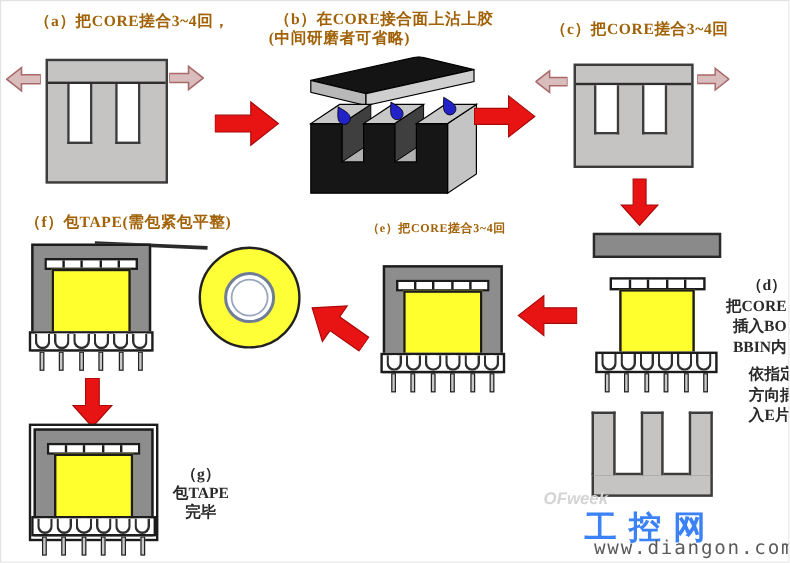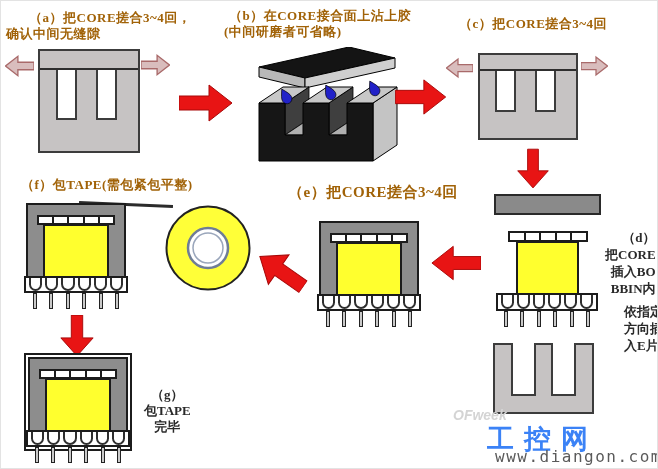--- a/index.html
+++ b/index.html
@@ -60,21 +60,20 @@
 
   .dtext { position:absolute; font-size:13px; font-weight:bold; color:#2a2a2a; line-height:17px; white-space:nowrap; }
   .gtext { position:absolute; font-size:13px; font-weight:bold; color:#2a2a2a; line-height:16px; text-align:center; }
 </style>
 </head>
 <body>
 
 <div class="canvas">
 
   <div class="lbl" style="left:28px;top:8px">（a）把CORE搓合3~4回，</div>
-  <div class="lbl" style="left:5px;top:24px">确认中间无缝隙</div>
 
   <svg class="arrow" style="left:4px;top:52px" width="29" height="26" viewBox="0 0 54 40">
     <polygon points="54,13 24,13 24,2 1,20 24,38 24,27 54,27" fill="#d9bdbd" stroke="#a96a6a" stroke-width="2.5"></polygon>
   </svg>
   <svg class="arrow" style="left:140px;top:51px" width="29" height="26" viewBox="0 0 54 40">
     <polygon points="0,13 30,13 30,2 53,20 30,38 30,27 0,27" fill="#d9bdbd" stroke="#a96a6a" stroke-width="2.5"></polygon>
   </svg>
 
   <div class="ei" style="left:37px;top:48px;width:102px;height:104px">
     <div class="bar"></div>
@@ -189,21 +188,21 @@
     <div class="spine"></div>
     <div class="leg l1"></div>
     <div class="leg l2"></div>
     <div class="leg l3"></div>
   </div>
 
   <svg class="arrow" style="left:430px;top:243px" width="50" height="38" viewBox="0 0 54 40">
     <polygon points="54,13 24,13 24,2 1,20 24,38 24,27 54,27" fill="#e81414" stroke="#a80808" stroke-width="1"></polygon>
   </svg>
 
-  <div class="lbl" style="left:287px;top:182px;font-size:15px">（e）把CORE搓合3~4回</div>
+  <div class="lbl" style="left:305px;top:182px;font-size:10px">（e）把CORE搓合3~4回</div>
 
   <div class="xf" style="left:318px;top:220px">
     <div class="core"></div>
     <div class="tf">
         <i></i>
         <i></i>
         <i></i>
         <i></i>
         <i></i>
       </div>

